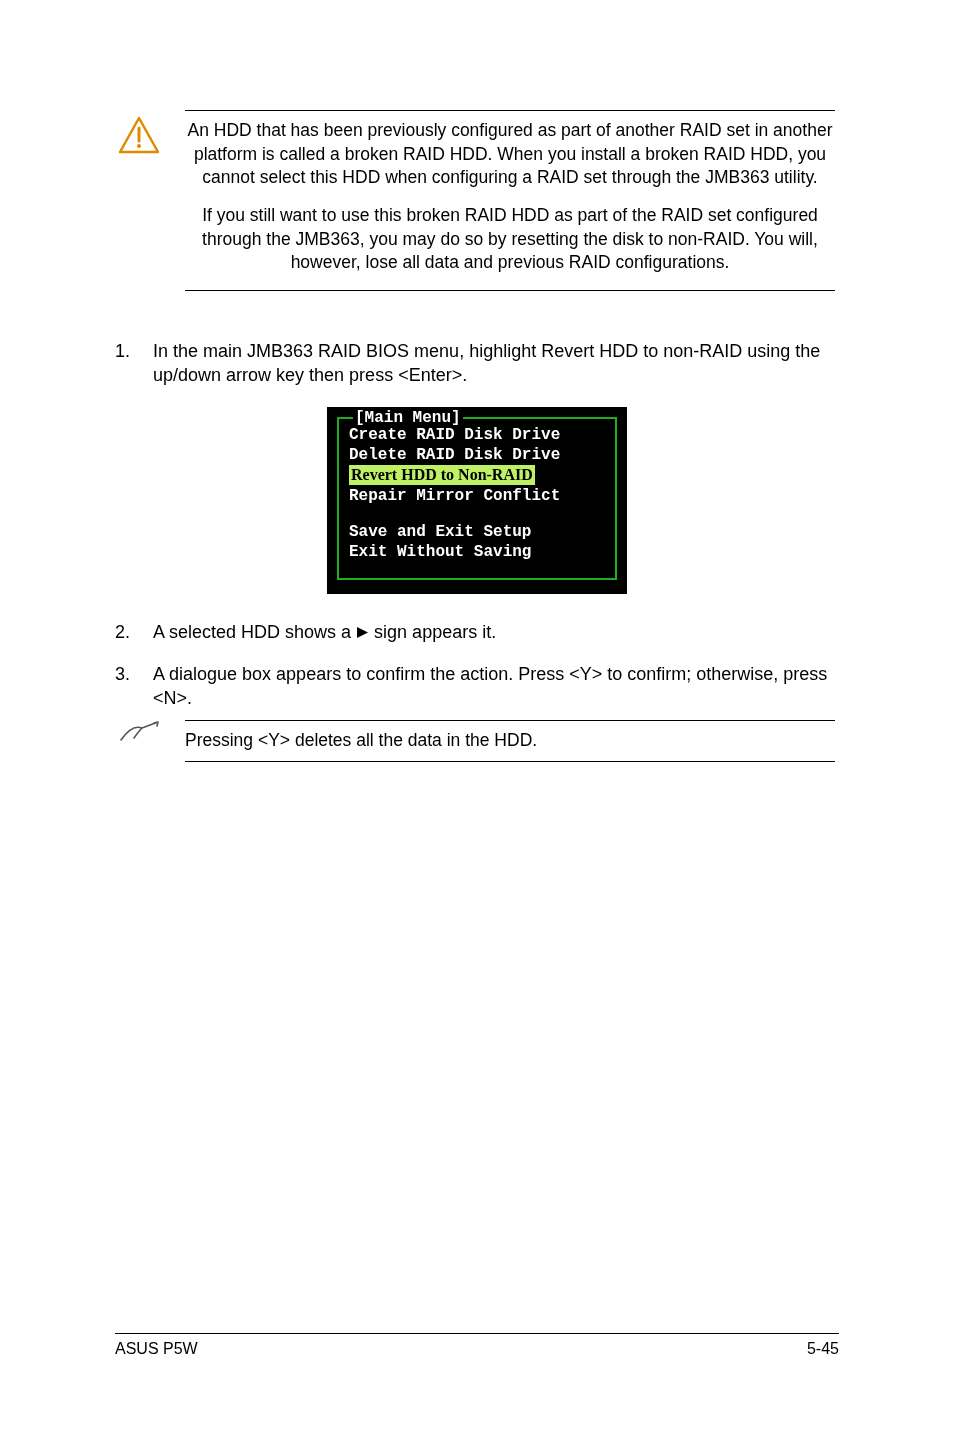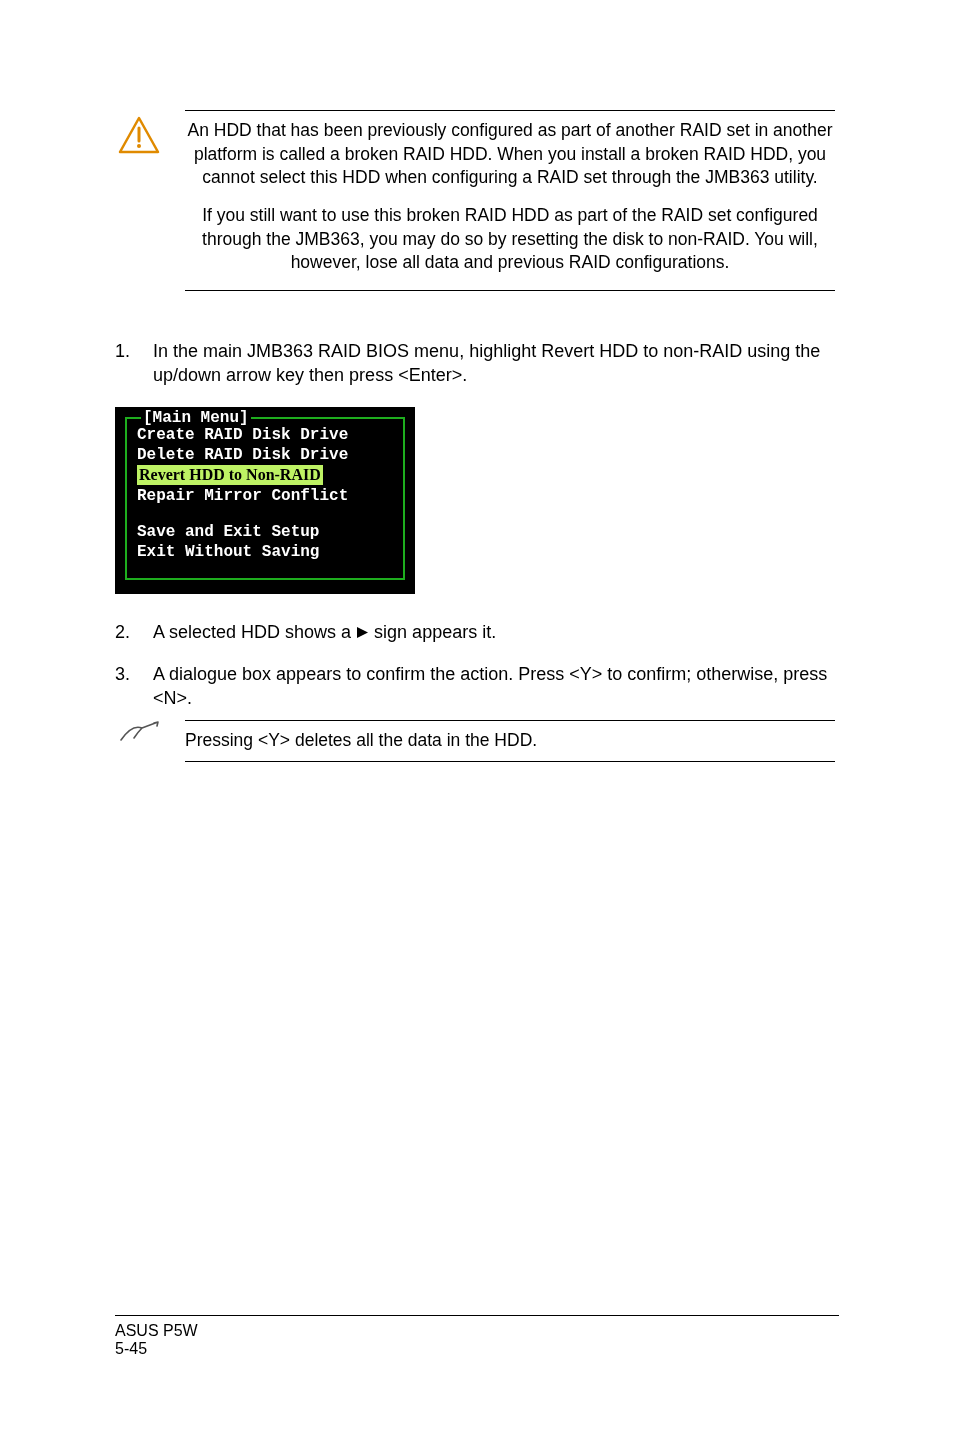--- a/index.html
+++ b/index.html
@@ -13,21 +13,21 @@
   .note-icon { position: absolute; left: 118px; margin-top: -2px; }
   .notice-text { font-size: 17.5px; line-height: 1.35; }
   .notice-text p { margin-bottom: 14px; text-align: center; }
   .notice-text p:last-child { margin-bottom: 15px; }
   .body-text { font-size: 18px; line-height: 1.35; margin-top: 48px; }
   ol.steps { list-style: none; margin-top: 10px; }
   ol.steps > li { display: flex; margin-bottom: 10px; }
   ol.steps .num { width: 38px; flex-shrink: 0; }
   ol.steps .txt { flex: 1; }
   ol.steps .txt p { margin-bottom: 6px; }
-  .menu-wrap { display: flex; margin: 20px 0 26px 0; }
+  .menu-wrap { display: flex; justify-content: center; margin: 20px 0 26px 0; }
   .bios-menu {
     background: #000;
     padding: 10px 10px 14px 10px;
     font-family: "Courier New", monospace;
     color: #fff;
     font-weight: bold;
     font-size: 16px;
     line-height: 1.25;
     width: 300px;
   }
@@ -43,21 +43,21 @@
     background: #000;
     padding: 0 2px;
     color: #fff;
   }
   .bios-line { white-space: pre; }
   .bios-hl { background: #bef264; color: #000; display: inline-block; padding: 0 2px; font-family: Liberation Serif, serif; }
   .bios-gap { height: 16px; }
   .tri { display: inline-block; vertical-align: -1px; }
   .footer { position: absolute; bottom: 80px; left: 115px; right: 115px; }
   .footer-line { border: 0; border-top: 1px solid #000; margin-bottom: 6px; }
-  .footer-row { display: flex; justify-content: space-between; font-size: 16px; flex-direction: column; }
+  .footer-row { display: flex; justify-content: space-between; font-size: 16px; }
 </style>
 </head>
 <body>
 
 <div class="page">
 
 
   <div>
     <span class="warn-icon">
       <svg width="42" height="38" viewBox="0 0 42 38">

